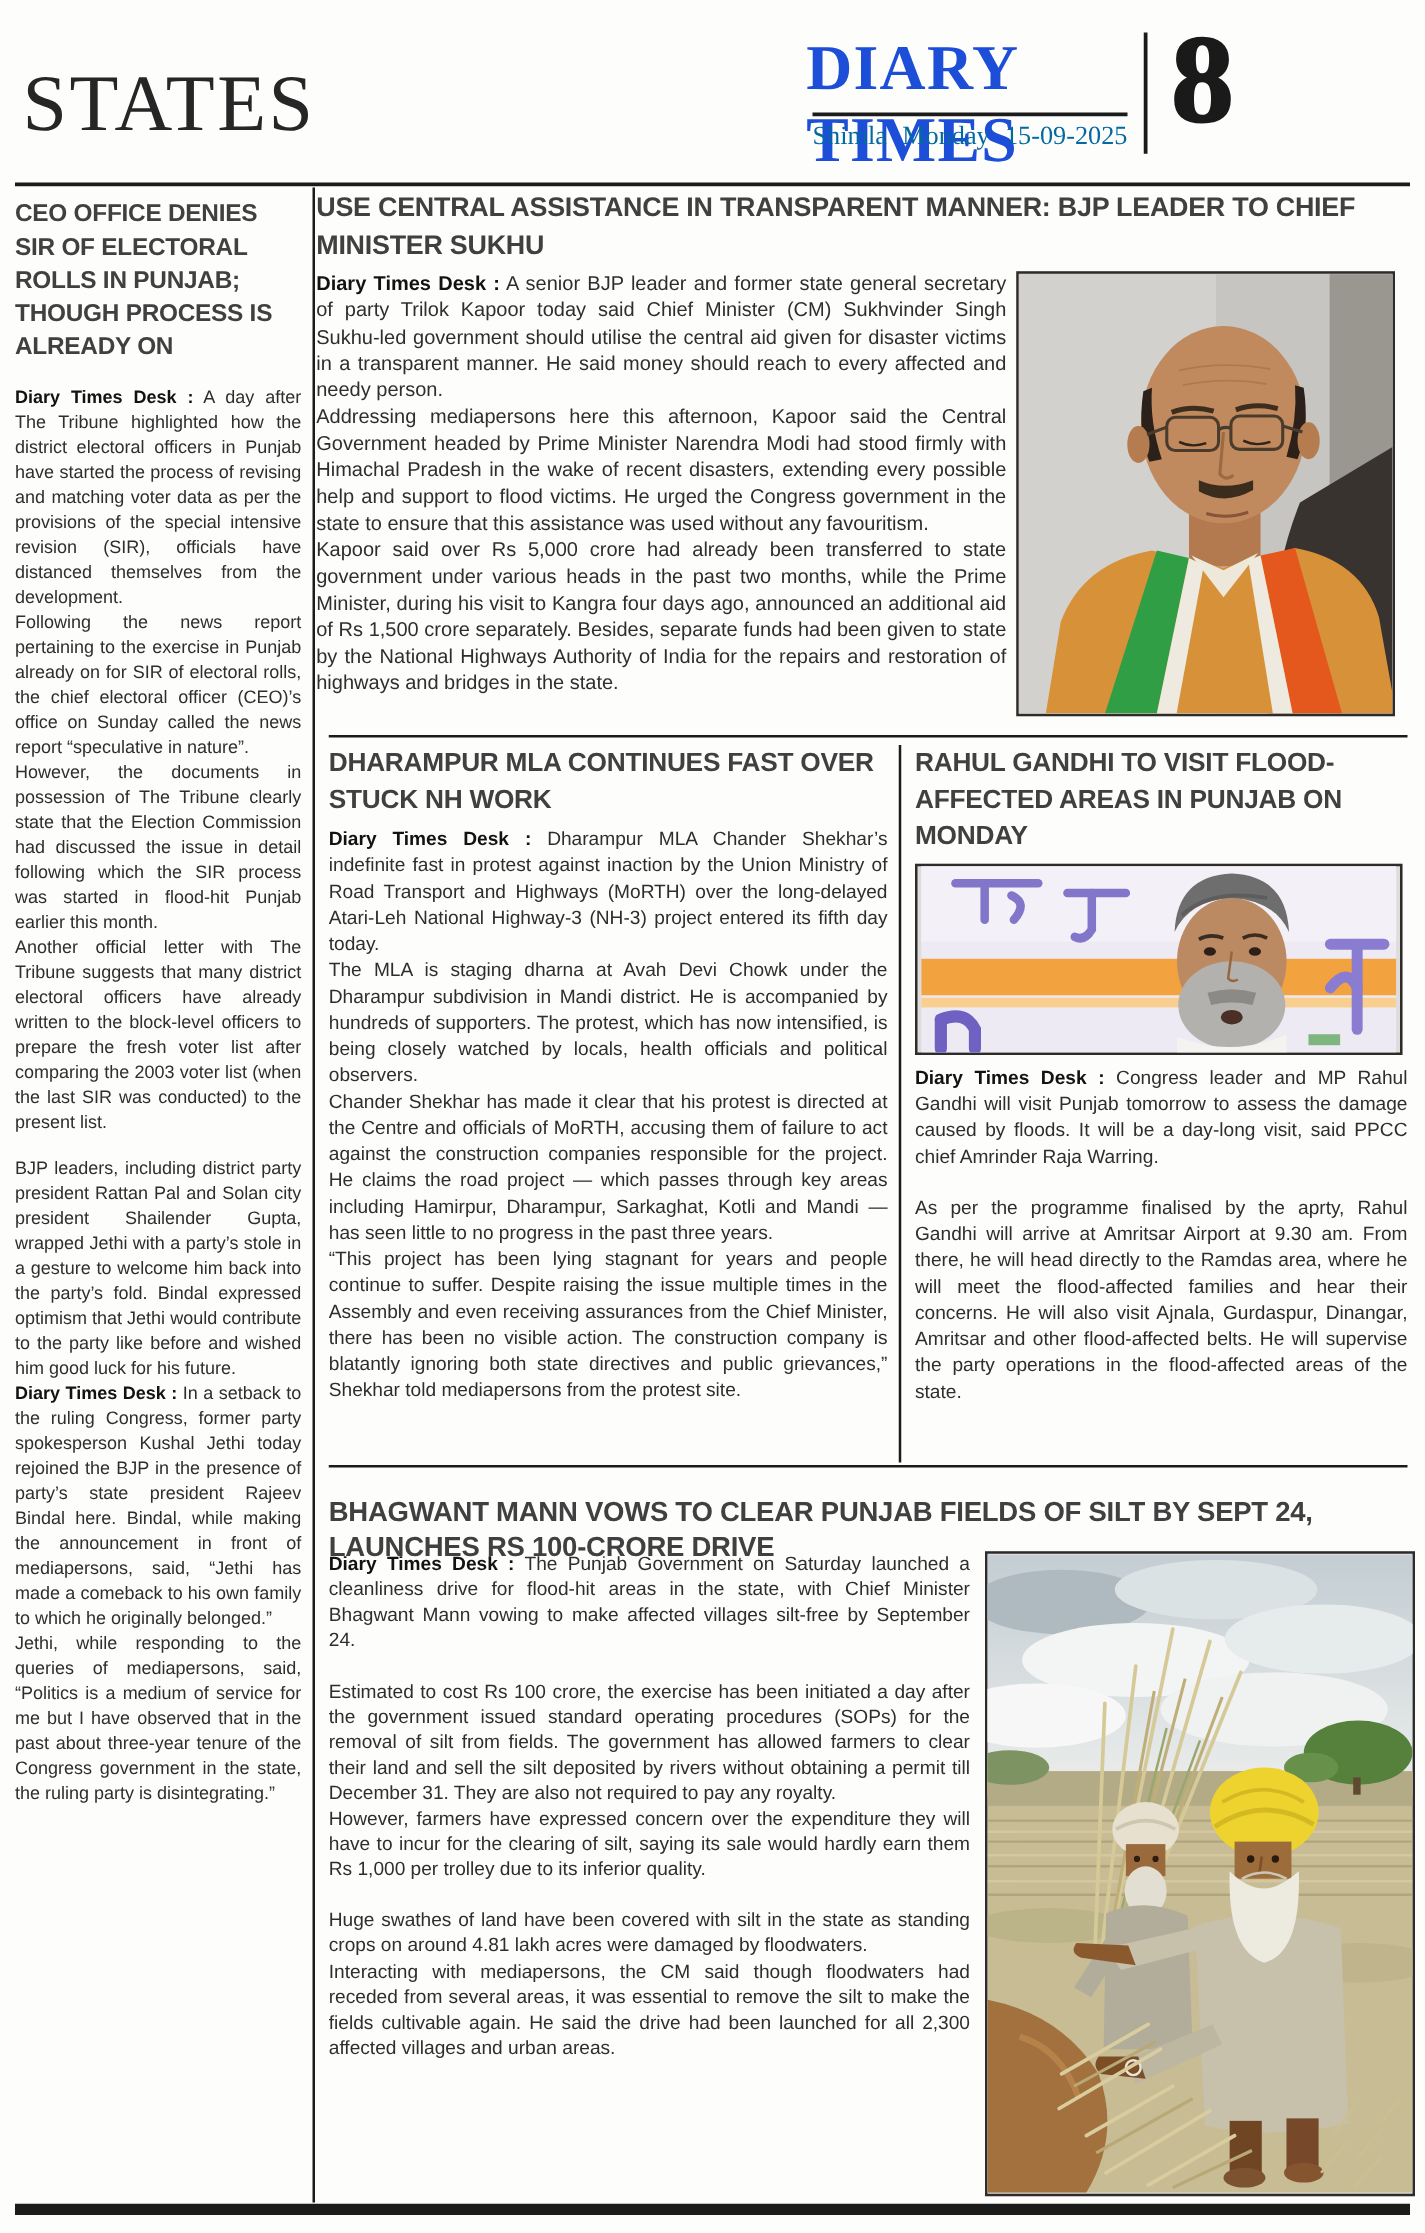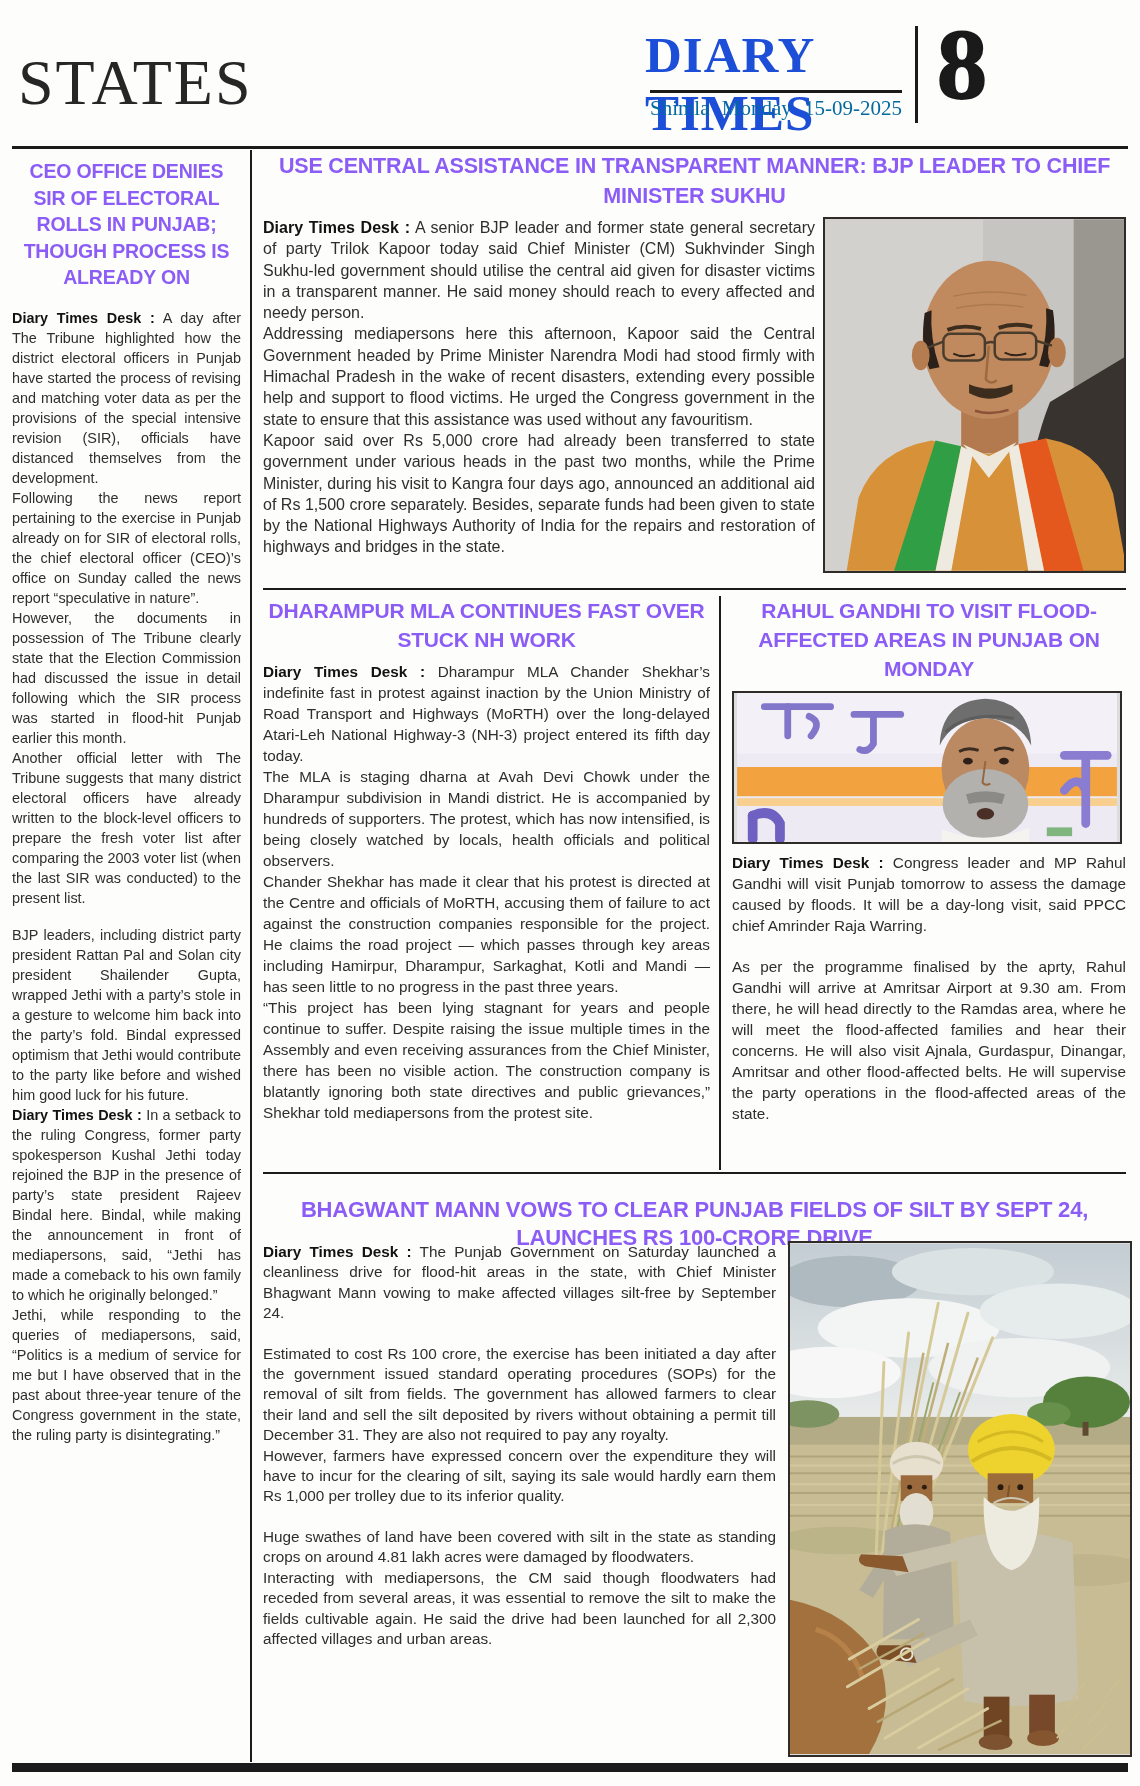--- a/index.html
+++ b/index.html
@@ -6,21 +6,21 @@
   html, body { margin: 0; padding: 0; }
   body {
     width: 1140px; height: 1786px; position: relative;
     background: #fdfdfc; color: #2b2b2b;
     font-family: "Liberation Sans", "DejaVu Sans", sans-serif;
     overflow: hidden;
   }
   .abs { position: absolute; }
   .serif { font-family: "Liberation Serif", "DejaVu Serif", serif; }
   .rule { background: #1b1b1b; }
-  .hl { font-weight: 700; color: #8b5cf6; text-align: center; letter-spacing: -0.2px; }
+  .hl { font-weight: 700; color: #404040; letter-spacing: -0.2px; }
   .bt { text-align: justify; color: #2e2e2e; }
   .bt p { margin: 0; }
   .byline { font-weight: 700; color: #121212; }
   .gap { height: 20px; }
   figure { margin: 0; padding: 0; }
   .photo-frame svg { display: block; border: 2px solid #2e2b28; background: #ddd; }
 
   
   #section-title { left: 18px; top: 46px; font-size: 64px; letter-spacing: 2px; color: #262626; }
   #masthead { left: 645px; top: 26px; width: 262px; text-align: left; font-size: 51px; font-weight: 600; letter-spacing: 1px; color: #1d4ed8; }
@@ -36,21 +36,21 @@
   #hr-3 { left: 263px; top: 1172px; width: 863px; height: 2px; }
   #bottom-bar { left: 12px; top: 1763px; width: 1116px; height: 9px; }
 
   
   #col-left { left: 12px; top: 150px; width: 229px; }
   #col-left .hl { font-size: 19.5px; line-height: 26.5px; margin: 8px 0 6px 0; }
   #col-left .bt { font-size: 14.4px; line-height: 20px; margin-top: 17px; }
   #col-left .hl.second { margin-top: 14px; }
 
   
-  #art-top { left: 263px; top: 151px; width: 863px; }
+  #art-top { left: 253px; top: 151px; width: 863px; }
   #art-top .hl { font-size: 21.5px; line-height: 30px; margin: 0 0 6px 0; }
   #art-top .bt { width: 552px; font-size: 16px; line-height: 21.3px; }
   #photo-bjp { right: 0; top: 66px; }
 
   
   #art-dh { left: 263px; top: 594px; width: 447px; }
   #art-dh .hl { font-size: 21px; line-height: 29px; margin: 2px 0 7px 0; }
   #art-dh .bt { font-size: 15.3px; line-height: 21px; }
 
   

